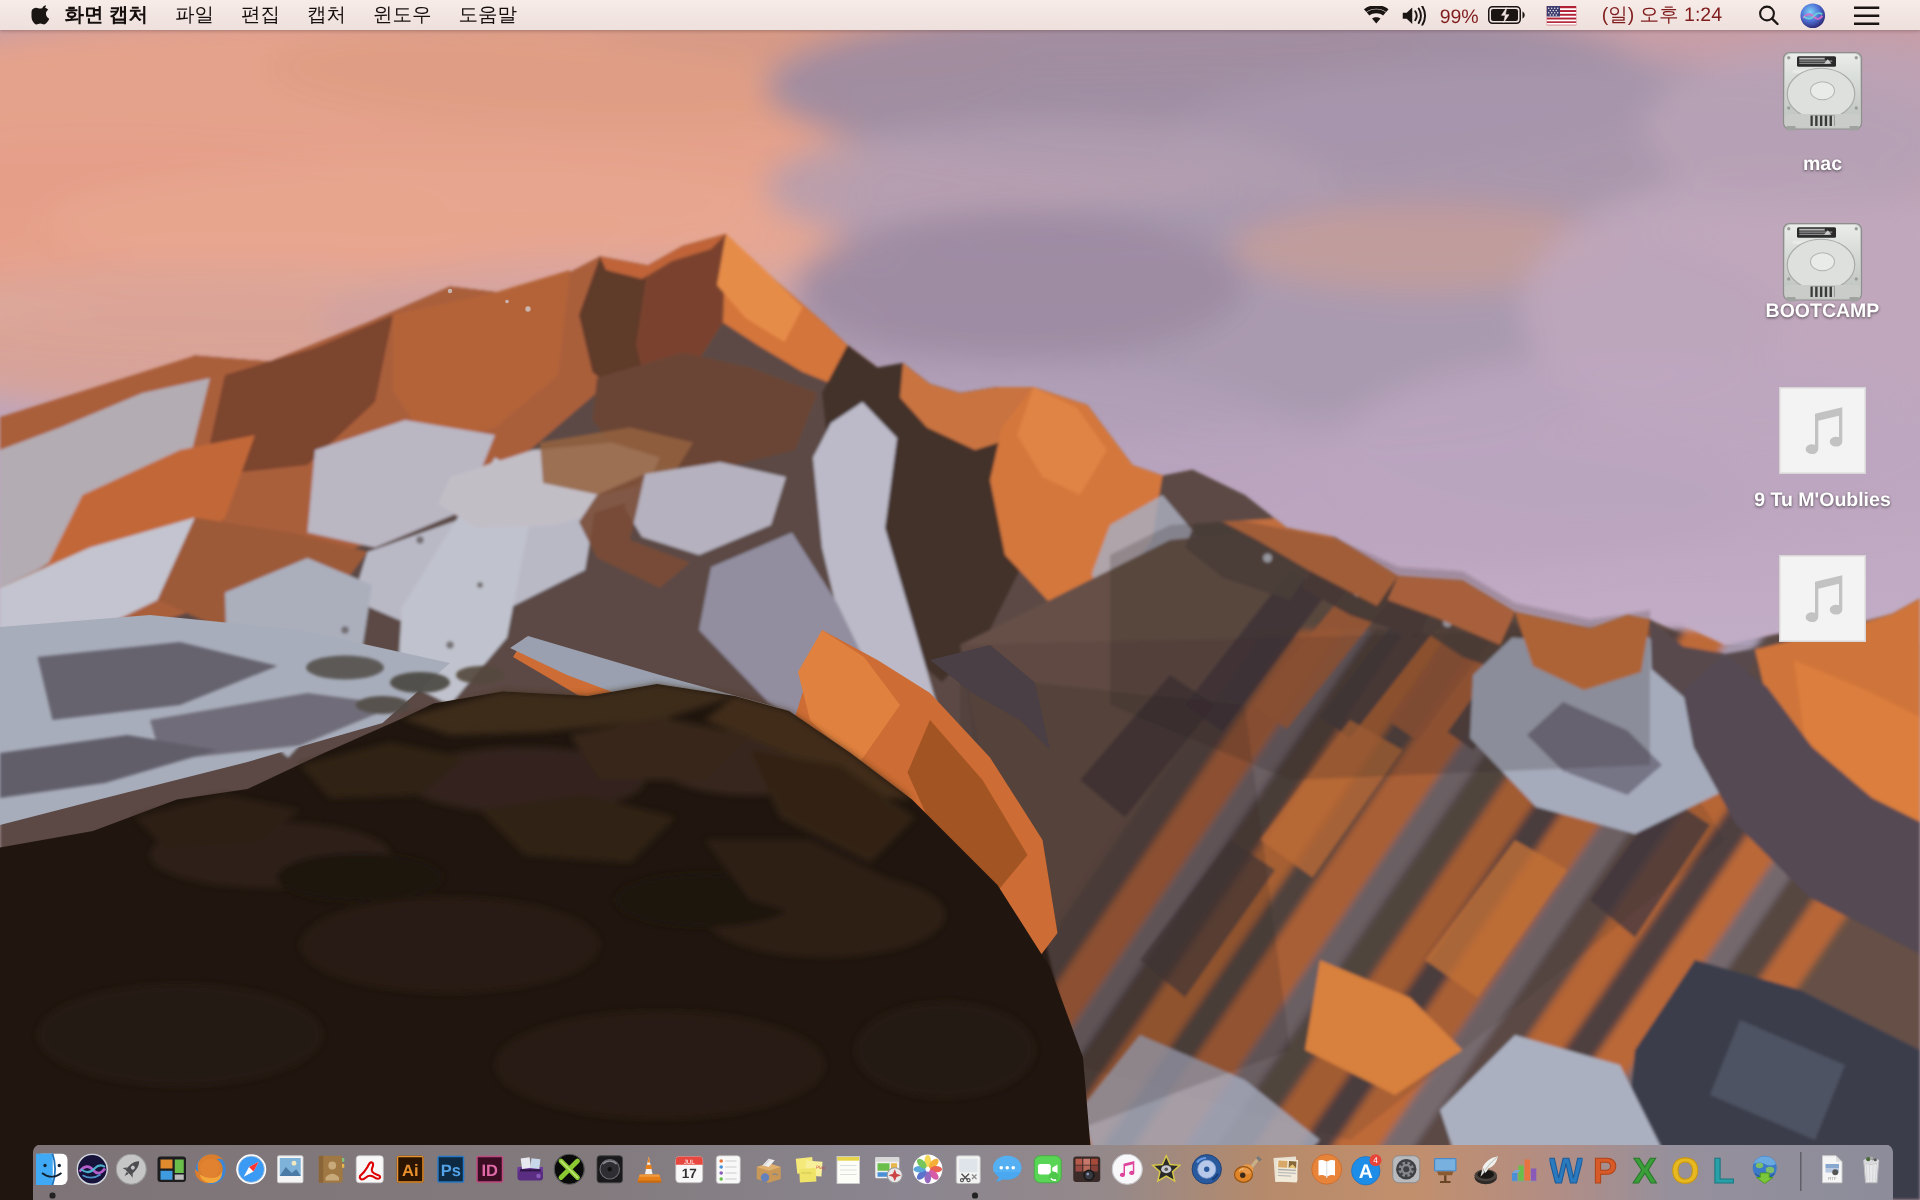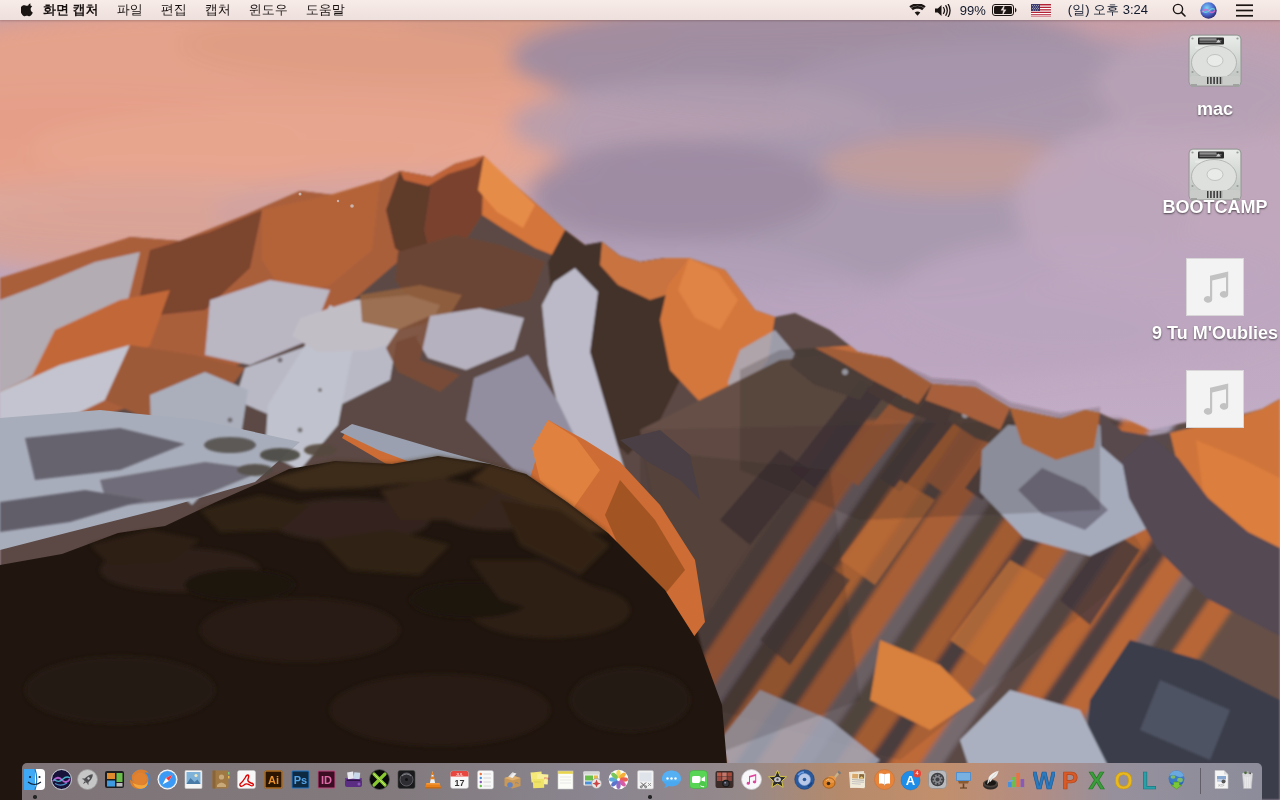--- a/index.html
+++ b/index.html
@@ -1,22 +1,22 @@
 <!DOCTYPE html>
 <html><head>
 <meta charset="utf-8">
 <style>
 html,body{margin:0;padding:0;width:1280px;height:800px;overflow:hidden;font-family:"Liberation Sans",sans-serif;}
 #desk{position:relative;width:1280px;height:800px;background:#b9a2b4;}
 #wall{position:absolute;left:0;top:0;}
 #menubar{position:absolute;left:0;top:0;width:1280px;height:20px;background:linear-gradient(#f7ece8,#eee0dc);box-shadow:0 1px 2px rgba(80,50,50,0.3);display:flex;align-items:center;font-size:13px;color:#150f0e;}
 .mi{margin:0 9px;}
-#mright{position:absolute;right:27px;top:0;height:20px;display:flex;align-items:center;font-size:13px;color:#0f172a;}
+#mright{position:absolute;right:27px;top:0;height:20px;display:flex;align-items:center;font-size:13px;color:#7f1d1d;}
 #mright svg{display:block;}
-.iclabel{position:absolute;color:#fff;font-size:18px;font-weight:bold;text-align:center;text-shadow:0 1px 2px rgba(0,0,0,.6);width:130px;line-height:16px;}
+.iclabel{position:absolute;color:#fff;font-size:13px;font-weight:bold;text-align:center;text-shadow:0 1px 2px rgba(0,0,0,.6);width:130px;line-height:16px;}
 .dicon{position:absolute;top:0;}
 </style>
 </head>
 <body>
 <div id="desk">
 <svg id="wall" width="1280" height="800" viewBox="0 0 1280 800">
 <defs>
 <linearGradient id="sky" x1="0" y1="0" x2="0" y2="1">
  <stop offset="0" stop-color="#c79da6"></stop>
  <stop offset="0.3" stop-color="#c7a3ae"></stop>
@@ -282,21 +282,21 @@
           <circle cx="6.5" cy="3" r="0.45"></circle>
           <circle cx="1.5" cy="4.5" r="0.45"></circle>
           <circle cx="3.5" cy="4.5" r="0.45"></circle>
           <circle cx="5.5" cy="4.5" r="0.45"></circle>
           <circle cx="7.5" cy="4.5" r="0.45"></circle>
           <circle cx="2.5" cy="6" r="0.45"></circle>
           <circle cx="4.5" cy="6" r="0.45"></circle>
           <circle cx="6.5" cy="6" r="0.45"></circle>
         </g>
       </svg>
-  <span style="margin:0 24px 0 0;">(일) 오후 3:24</span>
+  <span style="margin:0 24px 0 0;">(일) 오후 1:24</span>
   <svg width="14" height="14" viewBox="0 0 14 14" style="margin:0 14px 0 0;">
         <circle cx="6" cy="6" r="4.6" fill="none" stroke="#1a1413" stroke-width="1.4"></circle>
         <line x1="9.4" y1="9.4" x2="13" y2="13" stroke="#1a1413" stroke-width="1.6" stroke-linecap="round"></line>
       </svg>
   <svg width="17" height="17" viewBox="0 0 17 17" style="margin:0 19px 0 0;">
         <defs>
           <radialGradient id="siri" cx="0.4" cy="0.35" r="0.8">
             <stop offset="0" stop-color="#7fd4f4"></stop>
             <stop offset="0.45" stop-color="#4f74d8"></stop>
             <stop offset="0.8" stop-color="#32307f"></stop>

